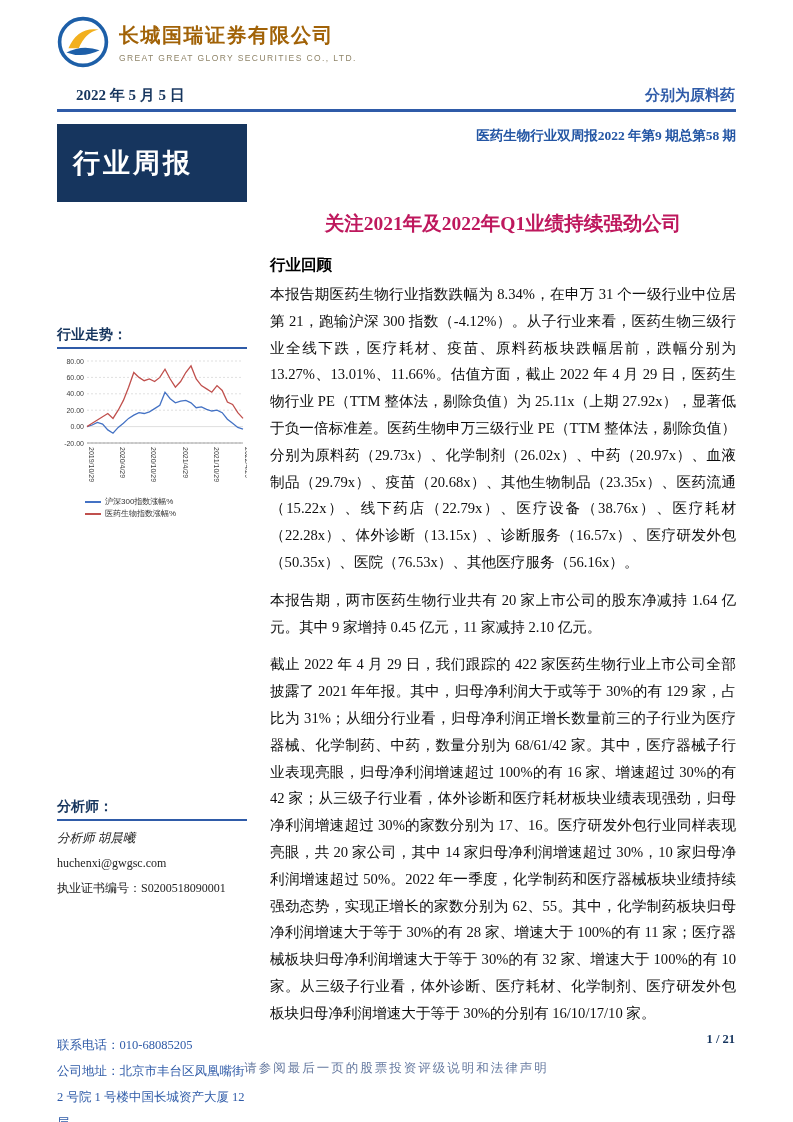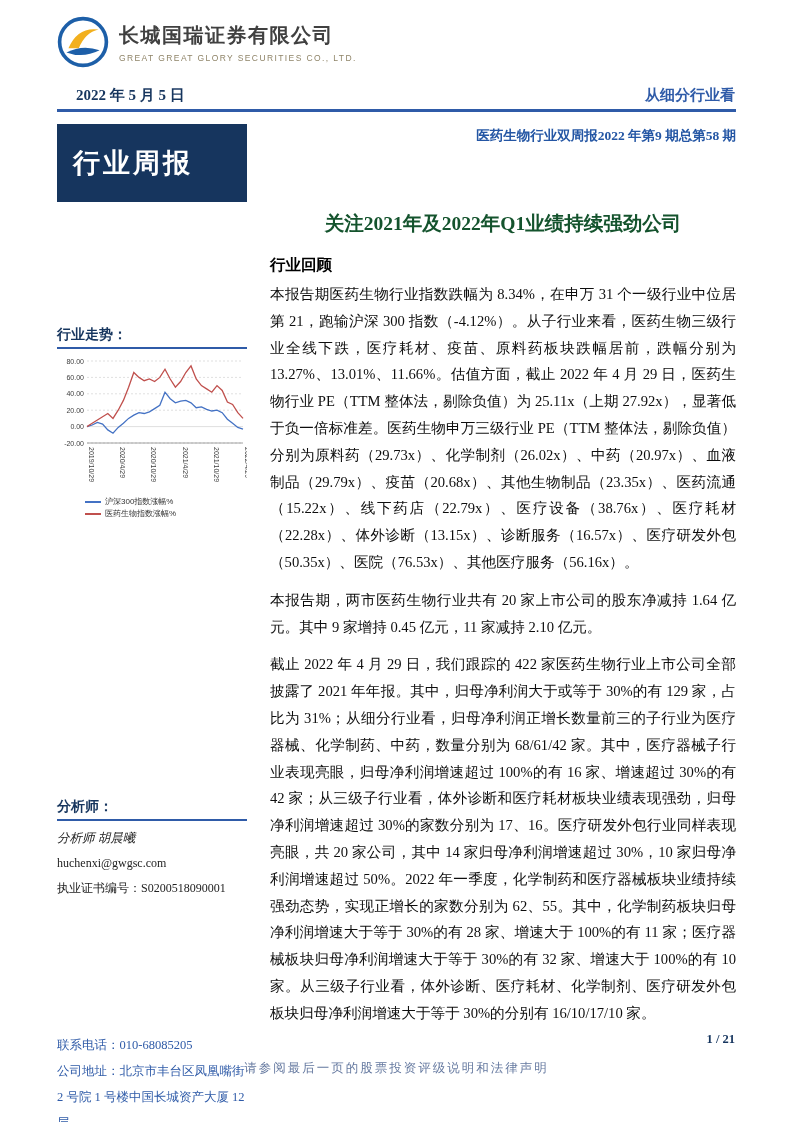--- a/index.html
+++ b/index.html
@@ -2,21 +2,21 @@
 <html><head>
 <meta charset="utf-8">
 <style>
   html,body{margin:0;padding:0;background:#ffffff;}
   .page{position:relative;width:793px;height:1122px;background:#ffffff;margin:0 auto;
         font-family:"Liberation Serif","DejaVu Serif",serif;overflow:hidden;}
 
   
   .logo-row{position:absolute;left:57px;top:16px;display:flex;align-items:center;gap:10px;}
   .logo-svg{width:52px;height:52px;display:block;}
-  .cname{font-size:20px;font-weight:bold;color:#404040;letter-spacing:1.5px;
+  .cname{font-size:20px;font-weight:bold;color:#a16207;letter-spacing:1.5px;
          font-family:"Liberation Sans","DejaVu Sans",sans-serif;}
   .cname-en{font-size:8.5px;color:#8f8468;letter-spacing:1.4px;margin-top:4px;
             font-family:"Liberation Sans","DejaVu Sans",sans-serif;}
   .date{position:absolute;left:76px;top:86px;font-size:15px;font-weight:bold;color:#16355e;}
   .rtype{position:absolute;right:58px;top:86px;font-size:15px;font-weight:bold;color:#2f5ba8;}
   .hr-blue{position:absolute;left:57px;top:109px;width:679px;height:3px;background:#2f5ba8;}
 
   
   .banner{position:absolute;left:57px;top:124px;width:190px;height:78px;background:#16355e;
           color:#ffffff;font-size:27px;font-weight:bold;letter-spacing:3px;display:flex;
@@ -41,21 +41,21 @@
   .an-line{font-size:12px;color:#222;margin-top:9px;}
   .contact{position:absolute;left:57px;top:984px;width:190px;font-size:12.5px;
            color:#2f5ba8;line-height:26px;margin-top:48px;}
 
   
   .issue{position:absolute;left:270px;top:127px;width:466px;text-align:right;
          font-size:13.5px;font-weight:bold;color:#2456a4;}
   .subtitle{position:absolute;left:270px;top:157px;width:466px;text-align:center;
             font-size:16px;font-weight:bold;color:#000;}
   .title{position:absolute;left:270px;top:210px;width:466px;text-align:center;
-         font-size:19.5px;font-weight:bold;color:#14532d;}
+         font-size:19.5px;font-weight:bold;color:#be185d;}
   .sec-head{position:absolute;left:270px;top:255px;font-size:15.5px;font-weight:bold;color:#000;}
   .body{position:absolute;left:270px;top:281px;width:466px;font-size:14.6px;
         line-height:26.8px;text-align:justify;color:#0d0d0d;}
   .body p{margin:0 0 11px 0;}
   .pageno{position:absolute;right:58px;top:1032px;font-size:12.5px;font-weight:bold;color:#16355e;}
   .footer{position:absolute;left:0;top:1060px;width:793px;text-align:center;
           font-size:12.5px;color:#64789f;letter-spacing:2px;}
 </style>
 </head>
 <body>
@@ -69,21 +69,21 @@
         <path d="M11 31 Q20 10 40 13 Q27 16 21 31 Z" fill="#f2b01e"></path>
         <path d="M9 35 Q25 27 41 33 Q25 41 9 35 Z" fill="#1d5fa8"></path>
       </svg>
     </span>
     <div>
       <div class="cname">长城国瑞证券有限公司</div>
       <div class="cname-en">GREAT GREAT GLORY SECURITIES CO., LTD.</div>
     </div>
   </div>
   <div class="date">2022 年 5 月 5 日</div>
-  <div class="rtype">从细分行业看</div>
+  <div class="rtype">分别为原料药</div>
   <div class="hr-blue"></div>
 
   <div class="banner">行业周报</div>
 
 
   <div class="side" id="sec-trend">
     <div class="side-h">行业走势：</div>
     <div class="side-rule"></div>
     <div class="chart-wrap">
       <svg id="trend-chart-svg" viewBox="0 0 190 140">

